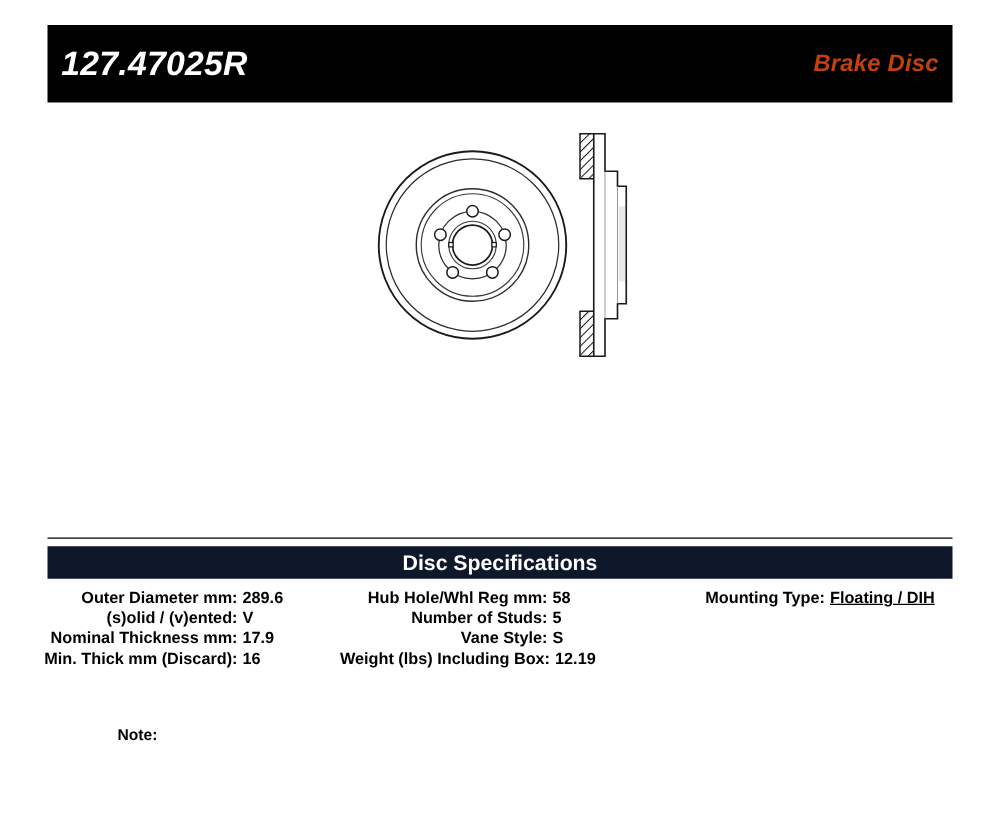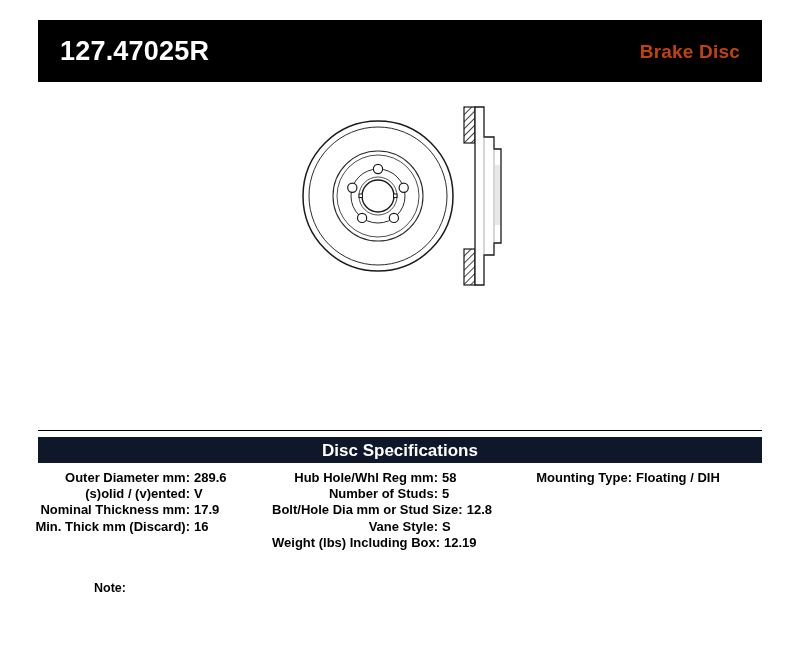--- a/index.html
+++ b/index.html
@@ -21,21 +21,22 @@
     position: absolute;
     left: 38px;
     top: 20px;
     width: 724px;
     height: 62px;
     background: #000000;
     display: flex;
     align-items: center;
     justify-content: space-between;
     box-sizing: border-box;
-    padding: 0 22px;
+    padding: 0 11px;
+    font-style: italic;
   }
   .part-number {
     color: #ffffff;
     font-size: 27px;
     font-weight: bold;
     letter-spacing: 0.2px;
     line-height: 1;
   }
   .product-type {
     color: #c2410c;
@@ -116,21 +117,21 @@
     text-align: right;
     padding-right: 4px;
   }
   .spec-value {
     flex: 0 0 auto;
     text-align: left;
   }
   
   .col-left  .spec-value { width: 78px; }
   .col-mid   .spec-value { width: 62px; }
-  .col-right .spec-value { width: 164px; }
+  .col-right .spec-value { width: 136px; text-decoration: underline; }
 
   
   .note-row {
     position: absolute;
     left: 94px;
     top: 582px;
     font-size: 12.5px;
     font-weight: bold;
     line-height: 1;
   }
@@ -224,24 +225,20 @@
   <div class="spec-col col-mid">
     <div class="spec-row">
       <span class="spec-label">Hub Hole/Whl Reg mm:</span>
       <span class="spec-value">58</span>
     </div>
     <div class="spec-row">
       <span class="spec-label">Number of Studs:</span>
       <span class="spec-value">5</span>
     </div>
     <div class="spec-row">
-      <span class="spec-label">Bolt/Hole Dia mm or Stud Size:</span>
-      <span class="spec-value">12.8</span>
-    </div>
-    <div class="spec-row">
       <span class="spec-label">Vane Style:</span>
       <span class="spec-value">S</span>
     </div>
     <div class="spec-row">
       <span class="spec-label">Weight (lbs) Including Box:</span>
       <span class="spec-value">12.19</span>
     </div>
   </div>
 
   <div class="spec-col col-right">

